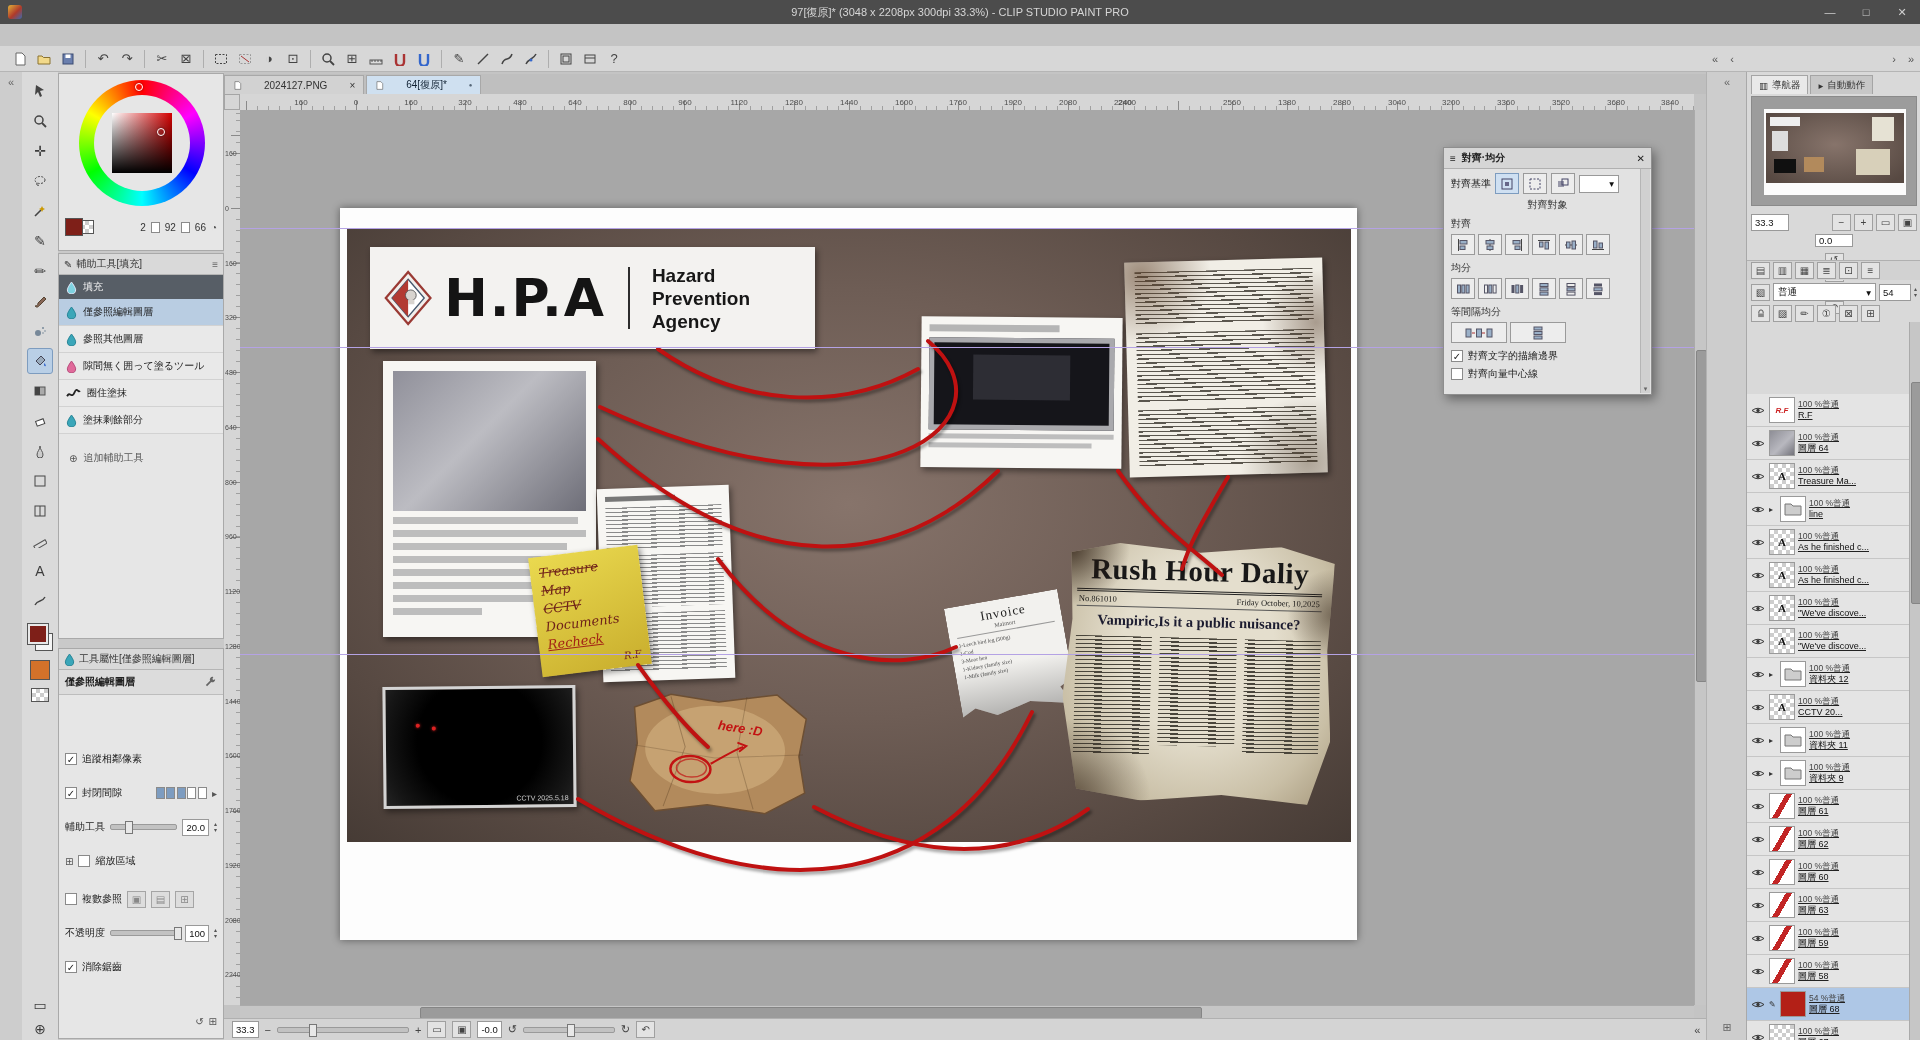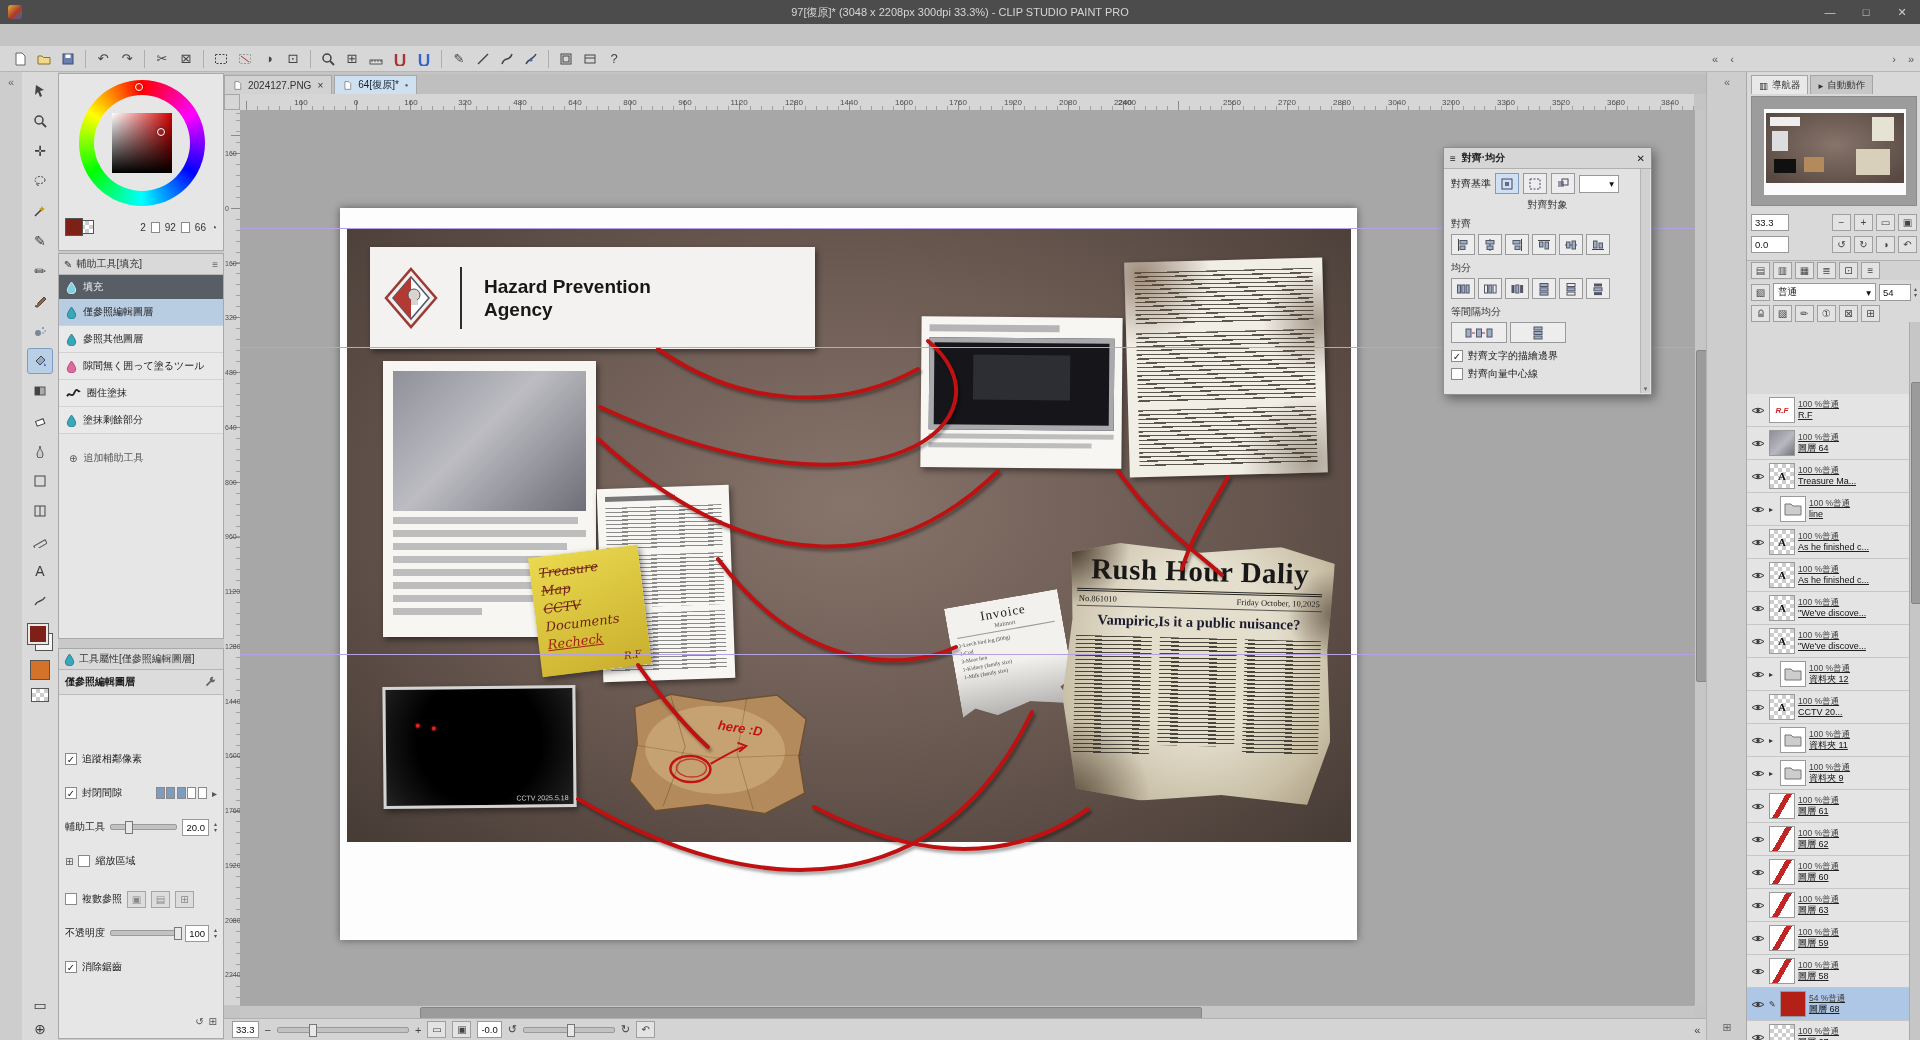--- a/index.html
+++ b/index.html
@@ -51,21 +51,21 @@
   .track{height:4px;background:#c2c2c2;border:1px solid #9a9a9a;border-radius:2px;position:relative;flex:1;}
   .thmb{position:absolute;top:-4px;width:6px;height:11px;background:#e8e8e8;border:1px solid #777;}
   .numbox{background:#fff;border:1px solid #999;height:15px;padding:0 3px;font-size:9.5px;display:flex;align-items:center;color:#111;}
   .spin{display:flex;flex-direction:column;font-size:6px;line-height:6px;color:#555;}
   .gapseg{display:flex;gap:1.5px;align-items:flex-end;}
   .gapseg i{width:7px;height:10px;background:#fff;border:1px solid #8a8a8a;display:block;}
   .gapseg i.on{background:#7d9cc0;}
   .mico{width:17px;height:15px;border:1px solid #a5a5a5;background:#ddd;display:flex;align-items:center;justify-content:center;color:#888;font-size:10px;}
   
   .tabsrow{position:absolute;left:224px;top:74px;width:1494px;height:20px;background:#bfbfbf;display:flex;align-items:flex-end;}
-  .dtab{height:18px;display:flex;align-items:center;gap:6px;padding:0 8px;font-size:10px;background:#d2d2d2;border:1px solid #a8a8a8;border-bottom:none;color:#333;margin-right:2px;}
+  .dtab{height:18px;display:flex;align-items:center;gap:22px;padding:0 8px;font-size:10px;background:#d2d2d2;border:1px solid #a8a8a8;border-bottom:none;color:#333;margin-right:2px;}
   .dtab.active{background:#cfe0f0;color:#123;}
   .corner{position:absolute;left:224px;top:94px;width:16px;height:16px;background:#d6d6d6;border:1px solid #a5a5a5;box-sizing:border-box;}
   .hruler{position:absolute;left:240px;top:94px;width:1454px;height:16px;background:#d6d6d6;border-bottom:1px solid #8e8e8e;overflow:hidden;
     background-image:repeating-linear-gradient(90deg,#8a8a8a 0 1px,transparent 1px 54.8px),repeating-linear-gradient(90deg,#a0a0a0 0 1px,transparent 1px 10.96px);
     background-size:100% 9px,100% 4px;background-repeat:repeat-x;background-position:6px bottom,6px bottom;}
   .hrl{position:absolute;bottom:3px;transform:translateX(-50%);font-size:8px;color:#4e4e4e;}
   .vruler{position:absolute;left:224px;top:110px;width:16px;height:895px;background:#d6d6d6;border-right:1px solid #8e8e8e;overflow:hidden;
     background-image:repeating-linear-gradient(180deg,#8a8a8a 0 1px,transparent 1px 54.8px),repeating-linear-gradient(180deg,#a0a0a0 0 1px,transparent 1px 10.96px);
     background-size:9px 100%,4px 100%;background-repeat:repeat-y;background-position:right 43px,right 10px;}
   .vrl{position:absolute;left:1px;transform:translateY(-50%);font-size:7px;color:#4e4e4e;}
@@ -549,21 +549,21 @@
     <span class="hrl" style="left:499px">1120</span>
       <span class="hrl" style="left:554px">1280</span>
     <span class="hrl" style="left:609px">1440</span>
       <span class="hrl" style="left:664px">1600</span>
     <span class="hrl" style="left:718px">1760</span>
       <span class="hrl" style="left:773px">1920</span>
     <span class="hrl" style="left:828px">2080</span>
       <span class="hrl" style="left:883px">2240</span>
     <span class="hrl" style="left:887px">2400</span>
       <span class="hrl" style="left:992px">2560</span>
-    <span class="hrl" style="left:1047px">2720</span>
+    <span class="hrl" style="left:1047px">1380</span>
       <span class="hrl" style="left:1102px">2880</span>
     <span class="hrl" style="left:1157px">3040</span>
       <span class="hrl" style="left:1211px">3200</span>
     <span class="hrl" style="left:1266px">3360</span>
       <span class="hrl" style="left:1321px">3520</span>
     <span class="hrl" style="left:1376px">3680</span>
       <span class="hrl" style="left:1430px">3840</span>
 
   </div>
   <div class="vruler">
@@ -590,20 +590,21 @@
     <div class="cork"></div>
 
     <div class="bitem logocard" style="z-index:3;">
       <svg width="54" height="62" viewBox="0 0 54 62">
         <polygon points="27,2 52,31 27,60 2,31" fill="#f2efec" stroke="#9a3a34" stroke-width="2.5"></polygon>
         <polygon points="27,10 45,31 27,52 9,31" fill="#fff" stroke="#46586e" stroke-width="1.5"></polygon>
         <polygon points="27,10 27,52 9,31" fill="#b23a32"></polygon>
         <circle cx="30" cy="28" r="6" fill="#d8d4cf" stroke="#555"></circle>
         <rect x="27" y="33" width="7" height="5" fill="#d8d4cf"></rect>
       </svg>
+      <span class="hpa">H.P.A</span>
       <span class="logodiv"></span>
       <span class="agname">
         <div>Hazard Prevention</div>
           <div>Agency</div>
       </span>
     </div>
 
     <div class="bitem paper" style="left:143px;top:251px;width:213px;height:276px;padding:10px;box-sizing:border-box;z-index:3;">
       <div style="height:140px;background:linear-gradient(135deg,#90909a,#bcbcc2 45%,#6e6e78);"></div>
       <div class="bars">
@@ -774,21 +775,21 @@
     </div>
 
     <div class="navrow" style="top:140px;">
       <span class="numbox" style="width:30px;">33.3</span>
       <span style="flex:1"></span>
       <span class="gbtn">−</span>
       <span class="gbtn">+</span>
       <span class="gbtn">▭</span>
       <span class="gbtn">▣</span>
     </div>
-    <div class="navrow" style="top:162px;">
+    <div class="navrow" style="top:162px;flex-direction:column;">
       <span class="numbox" style="width:30px;">0.0</span>
       <span style="flex:1"></span>
       <span class="gbtn">↺</span>
       <span class="gbtn">↻</span>
       <span class="gbtn">◑</span>
       <span class="gbtn">↶</span>
     </div>
 
     <div class="lhdr" style="top:188px;height:20px;border-top:1px solid #b0b0b0;background:#d2d2d2;">
       <span class="gbtn">▤</span>

